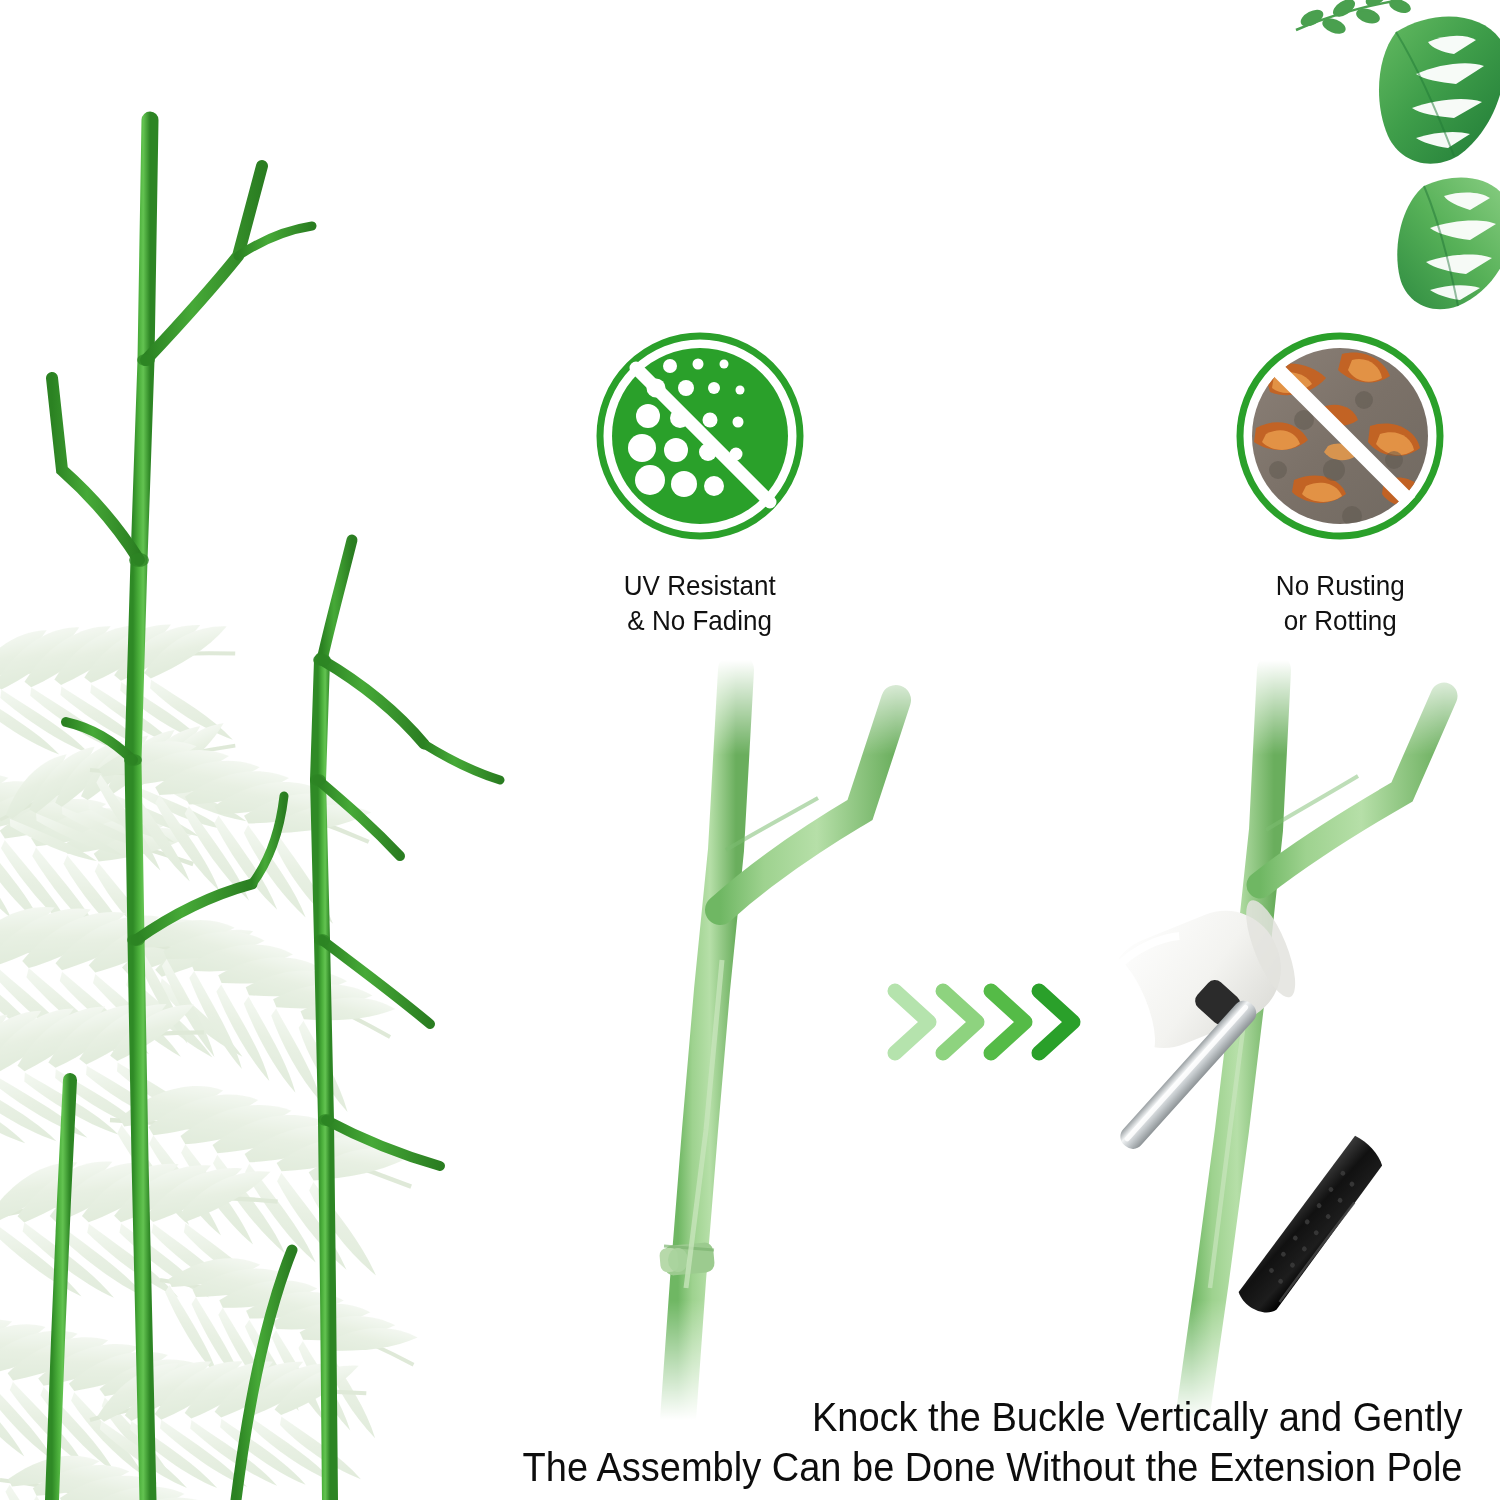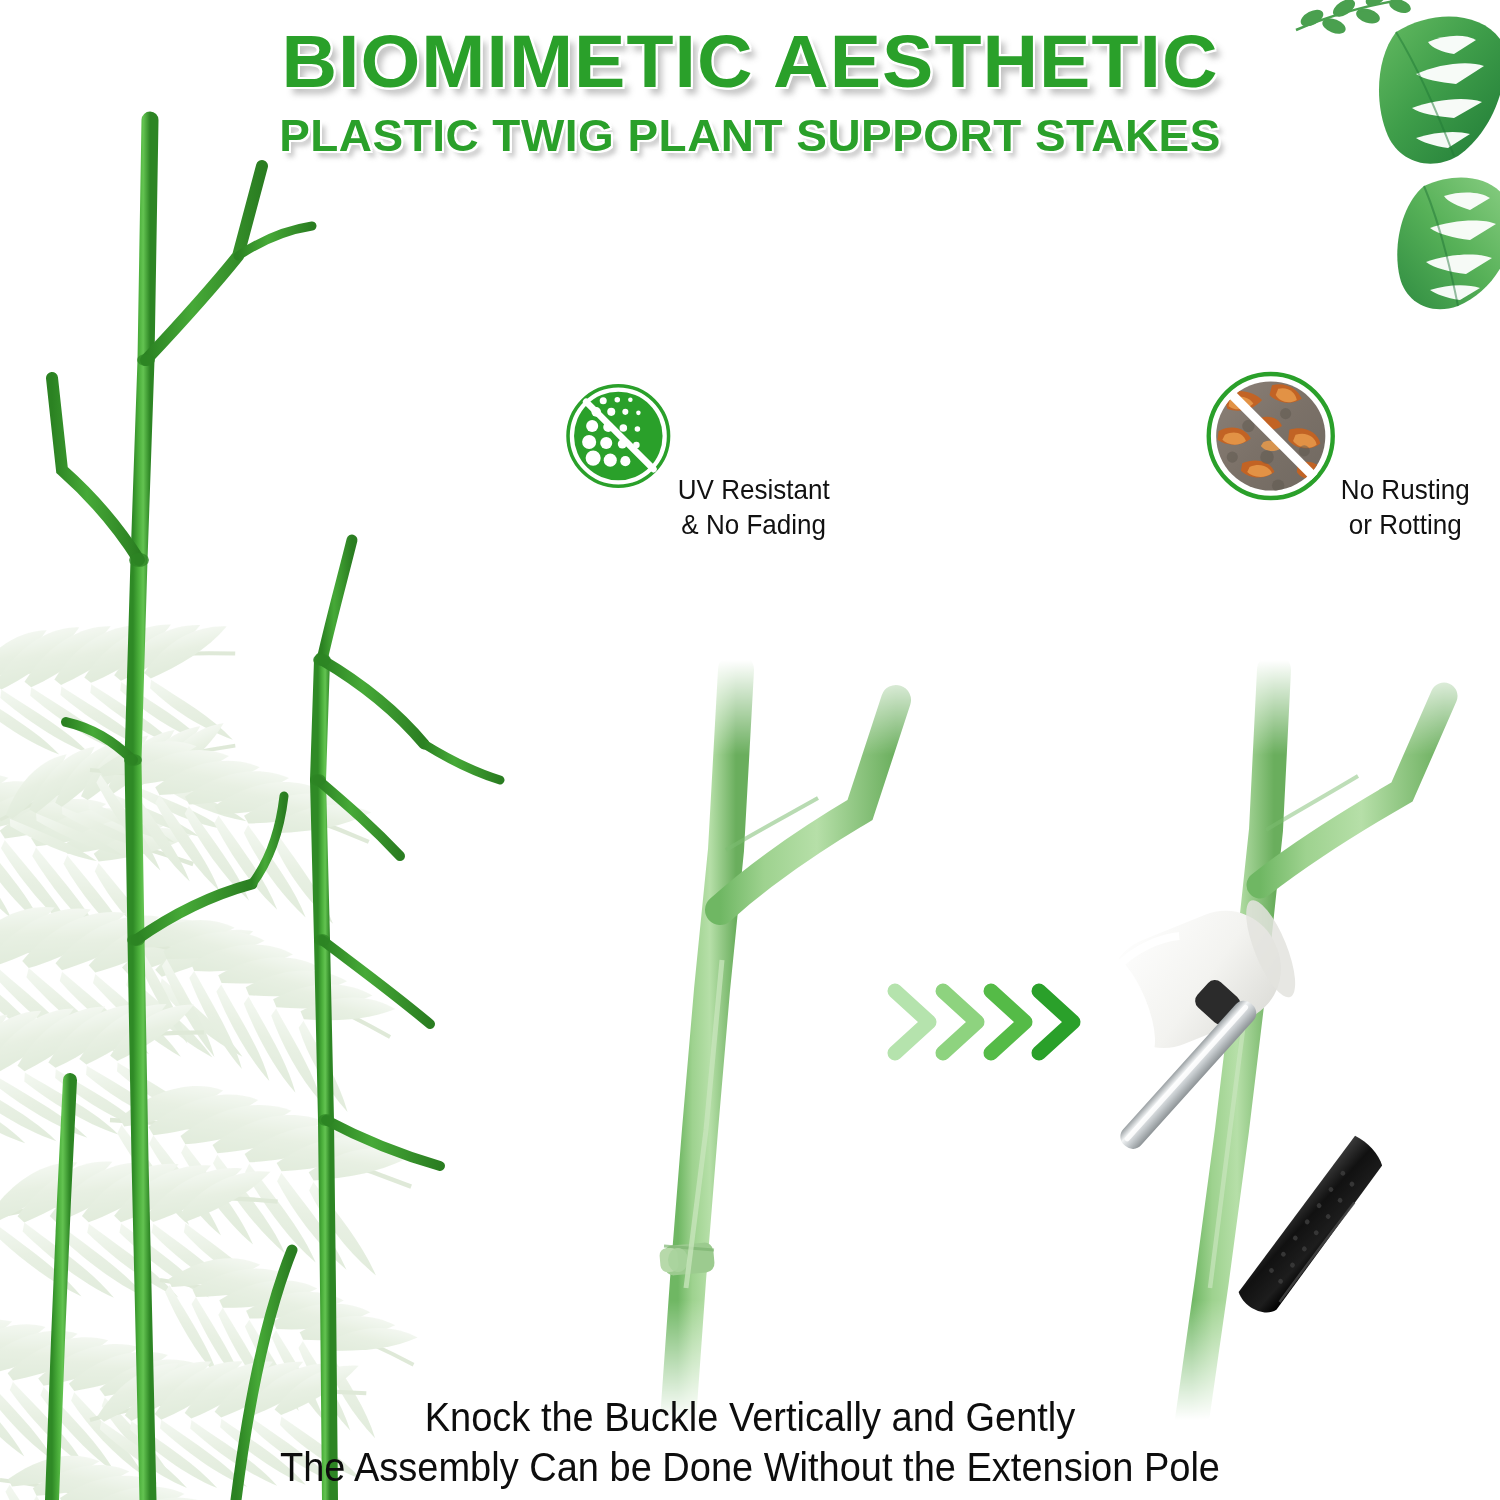--- a/index.html
+++ b/index.html
@@ -36,37 +36,37 @@
     text-shadow:
       2px 0 0 #fff,-2px 0 0 #fff,0 2px 0 #fff,0 -2px 0 #fff,
       2px 2px 0 #fff,-2px 2px 0 #fff,2px -2px 0 #fff,-2px -2px 0 #fff,
       5px 6px 5px rgba(120,120,120,.42);
     white-space:nowrap;
   }
 
   
   .features{position:absolute;left:565px;top:330px;width:910px;height:360px;z-index:5;
             display:flex;justify-content:space-between;align-items:flex-start;}
-  .feat{width:270px;display:flex;flex-direction:row;align-items:flex-end;}
+  .feat{width:270px;display:flex;flex-direction:column;align-items:center;}
   .feat .badge{width:212px;height:212px;}
   .feat .cap{margin-top:26px;text-align:center;color:#111;
              font-family:"Liberation Sans",sans-serif;font-size:28px;line-height:35px;
              transform:scaleX(.93);white-space:nowrap;}
 
   
   .scene{position:absolute;left:560px;top:660px;width:940px;height:760px;z-index:4;pointer-events:none;}
 
   
   .chevrons{position:absolute;left:885px;top:965px;width:215px;height:115px;z-index:5;}
 
   
   .mallet{position:absolute;left:1085px;top:885px;width:390px;height:470px;z-index:6;pointer-events:none;}
 
   
-  .bottomcap{position:absolute;left:0;top:1392px;width:1500px;text-align:center;z-index:7;}
+  .bottomcap{position:absolute;left:0;top:1392px;width:1500px;text-align:right;z-index:7;}
   .bottomcap div{font-family:"Liberation Sans",sans-serif;font-size:40px;line-height:50px;
                  color:#0d0d0d;transform:scaleX(.95);white-space:nowrap;}
 </style>
 </head>
 <body>
 
 <div id="stage">
 
   <svg class="palmbg" viewBox="0 0 620 1000">
     <defs>
@@ -201,24 +201,20 @@
       <g fill="#ffffff" opacity=".95">
         <path d="M166,206 C184,200 204,202 212,208 L192,220 C180,216 170,212 166,206 Z"></path>
         <path d="M152,238 C174,230 204,228 218,234 L192,250 C176,248 160,244 152,238 Z"></path>
         <path d="M148,272 C170,264 198,262 214,268 L188,284 C172,282 156,278 148,272 Z"></path>
         <path d="M152,300 C170,294 190,294 202,298 L182,310 C168,308 158,304 152,300 Z"></path>
       </g>
       <path d="M146,196 C162,234 172,276 180,316" stroke="#1b6e32" stroke-width="2" fill="none" opacity=".45"></path>
     </g>
   </svg>
 
-  <div class="head">
-    <div class="l1">BIOMIMETIC AESTHETIC</div>
-    <div class="l2">PLASTIC TWIG PLANT SUPPORT STAKES</div>
-  </div>
 
   <div class="features">
 
     <div class="feat">
       <svg class="badge" viewBox="0 0 212 212">
         <circle cx="106" cy="106" r="100" fill="none" stroke="#2aa02a" stroke-width="7"></circle>
         <circle cx="106" cy="106" r="88" fill="#2aa02a"></circle>
         <g fill="#ffffff">
 
           <circle cx="56" cy="150" r="15"></circle>

